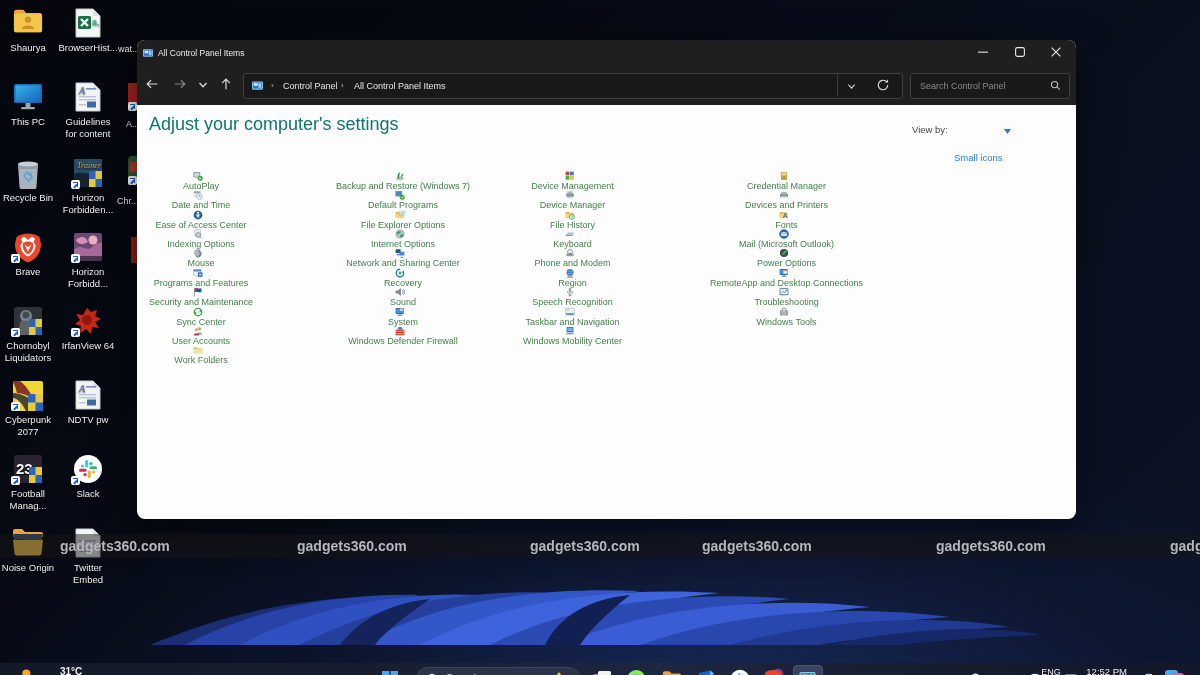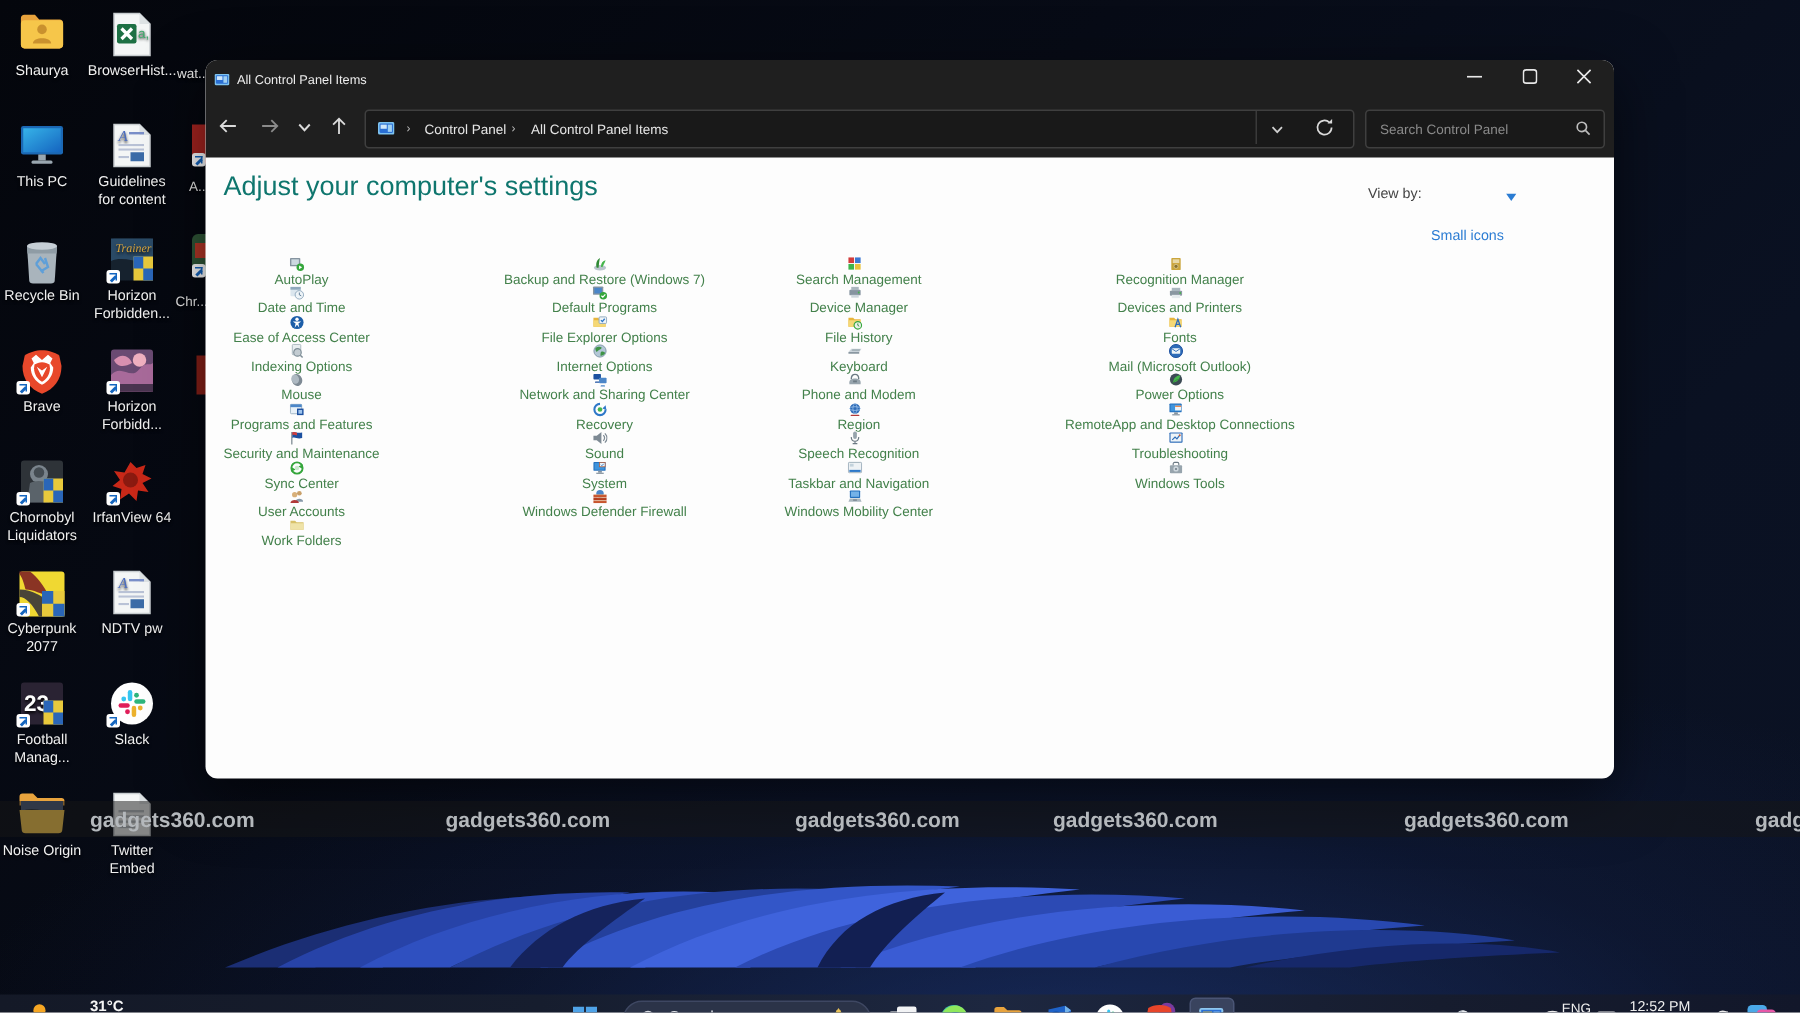--- a/index.html
+++ b/index.html
@@ -430,21 +430,21 @@
             </div>
       </div>
       <div class="cpcol" style="left:386px;">
         <div class="item">
               <svg width="10" height="10" viewBox="0 0 16 16">
                 <rect x="1" y="1" width="6" height="6" fill="#d23c3c"></rect>
                 <rect x="8" y="1" width="6" height="6" fill="#3c78d2"></rect>
                 <rect x="1" y="8" width="6" height="6" fill="#3cb44b"></rect>
                 <rect x="8" y="8" width="6" height="6" fill="#e8c23c"></rect>
               </svg>
-              <span>Search Management</span>
+              <span>Device Management</span>
             </div>
         <div class="item">
               <svg width="10" height="10" viewBox="0 0 16 16">
                 <rect x="2" y="5" width="12" height="6" rx="1" fill="#8694a0"></rect>
                 <rect x="4" y="2" width="8" height="3.5" fill="#aab7bf"></rect>
                 <rect x="4" y="10.5" width="8" height="3" fill="#cdd6dc"></rect>
                 <circle cx="12" cy="8" r="1" fill="#45b54c"></circle>
               </svg>
               <span>Device Manager</span>
             </div>
@@ -508,21 +508,21 @@
               <span>Windows Mobility Center</span>
             </div>
       </div>
       <div class="cpcol" style="left:573px;">
         <div class="item">
               <svg width="10" height="10" viewBox="0 0 16 16">
                 <rect x="3" y="1.5" width="10" height="13" rx="1" fill="#caa53c"></rect>
                 <rect x="4.5" y="3" width="7" height="4" fill="#e8d9a8"></rect>
                 <circle cx="8" cy="10.5" r="2.2" fill="#8a7430" stroke="#e8d9a8" stroke-width="0.7"></circle>
               </svg>
-              <span>Recognition Manager</span>
+              <span>Credential Manager</span>
             </div>
         <div class="item">
               <svg width="10" height="10" viewBox="0 0 16 16">
                 <rect x="1.5" y="6" width="13" height="5.5" rx="1" fill="#8a97a1"></rect>
                 <rect x="3.5" y="3" width="9" height="3.5" fill="#aab7bf"></rect>
                 <rect x="3.5" y="10.5" width="9" height="3.5" fill="#e6ebee"></rect>
                 <circle cx="12.5" cy="8.5" r="1" fill="#45b54c"></circle>
               </svg>
               <span>Devices and Printers</span>
             </div>

